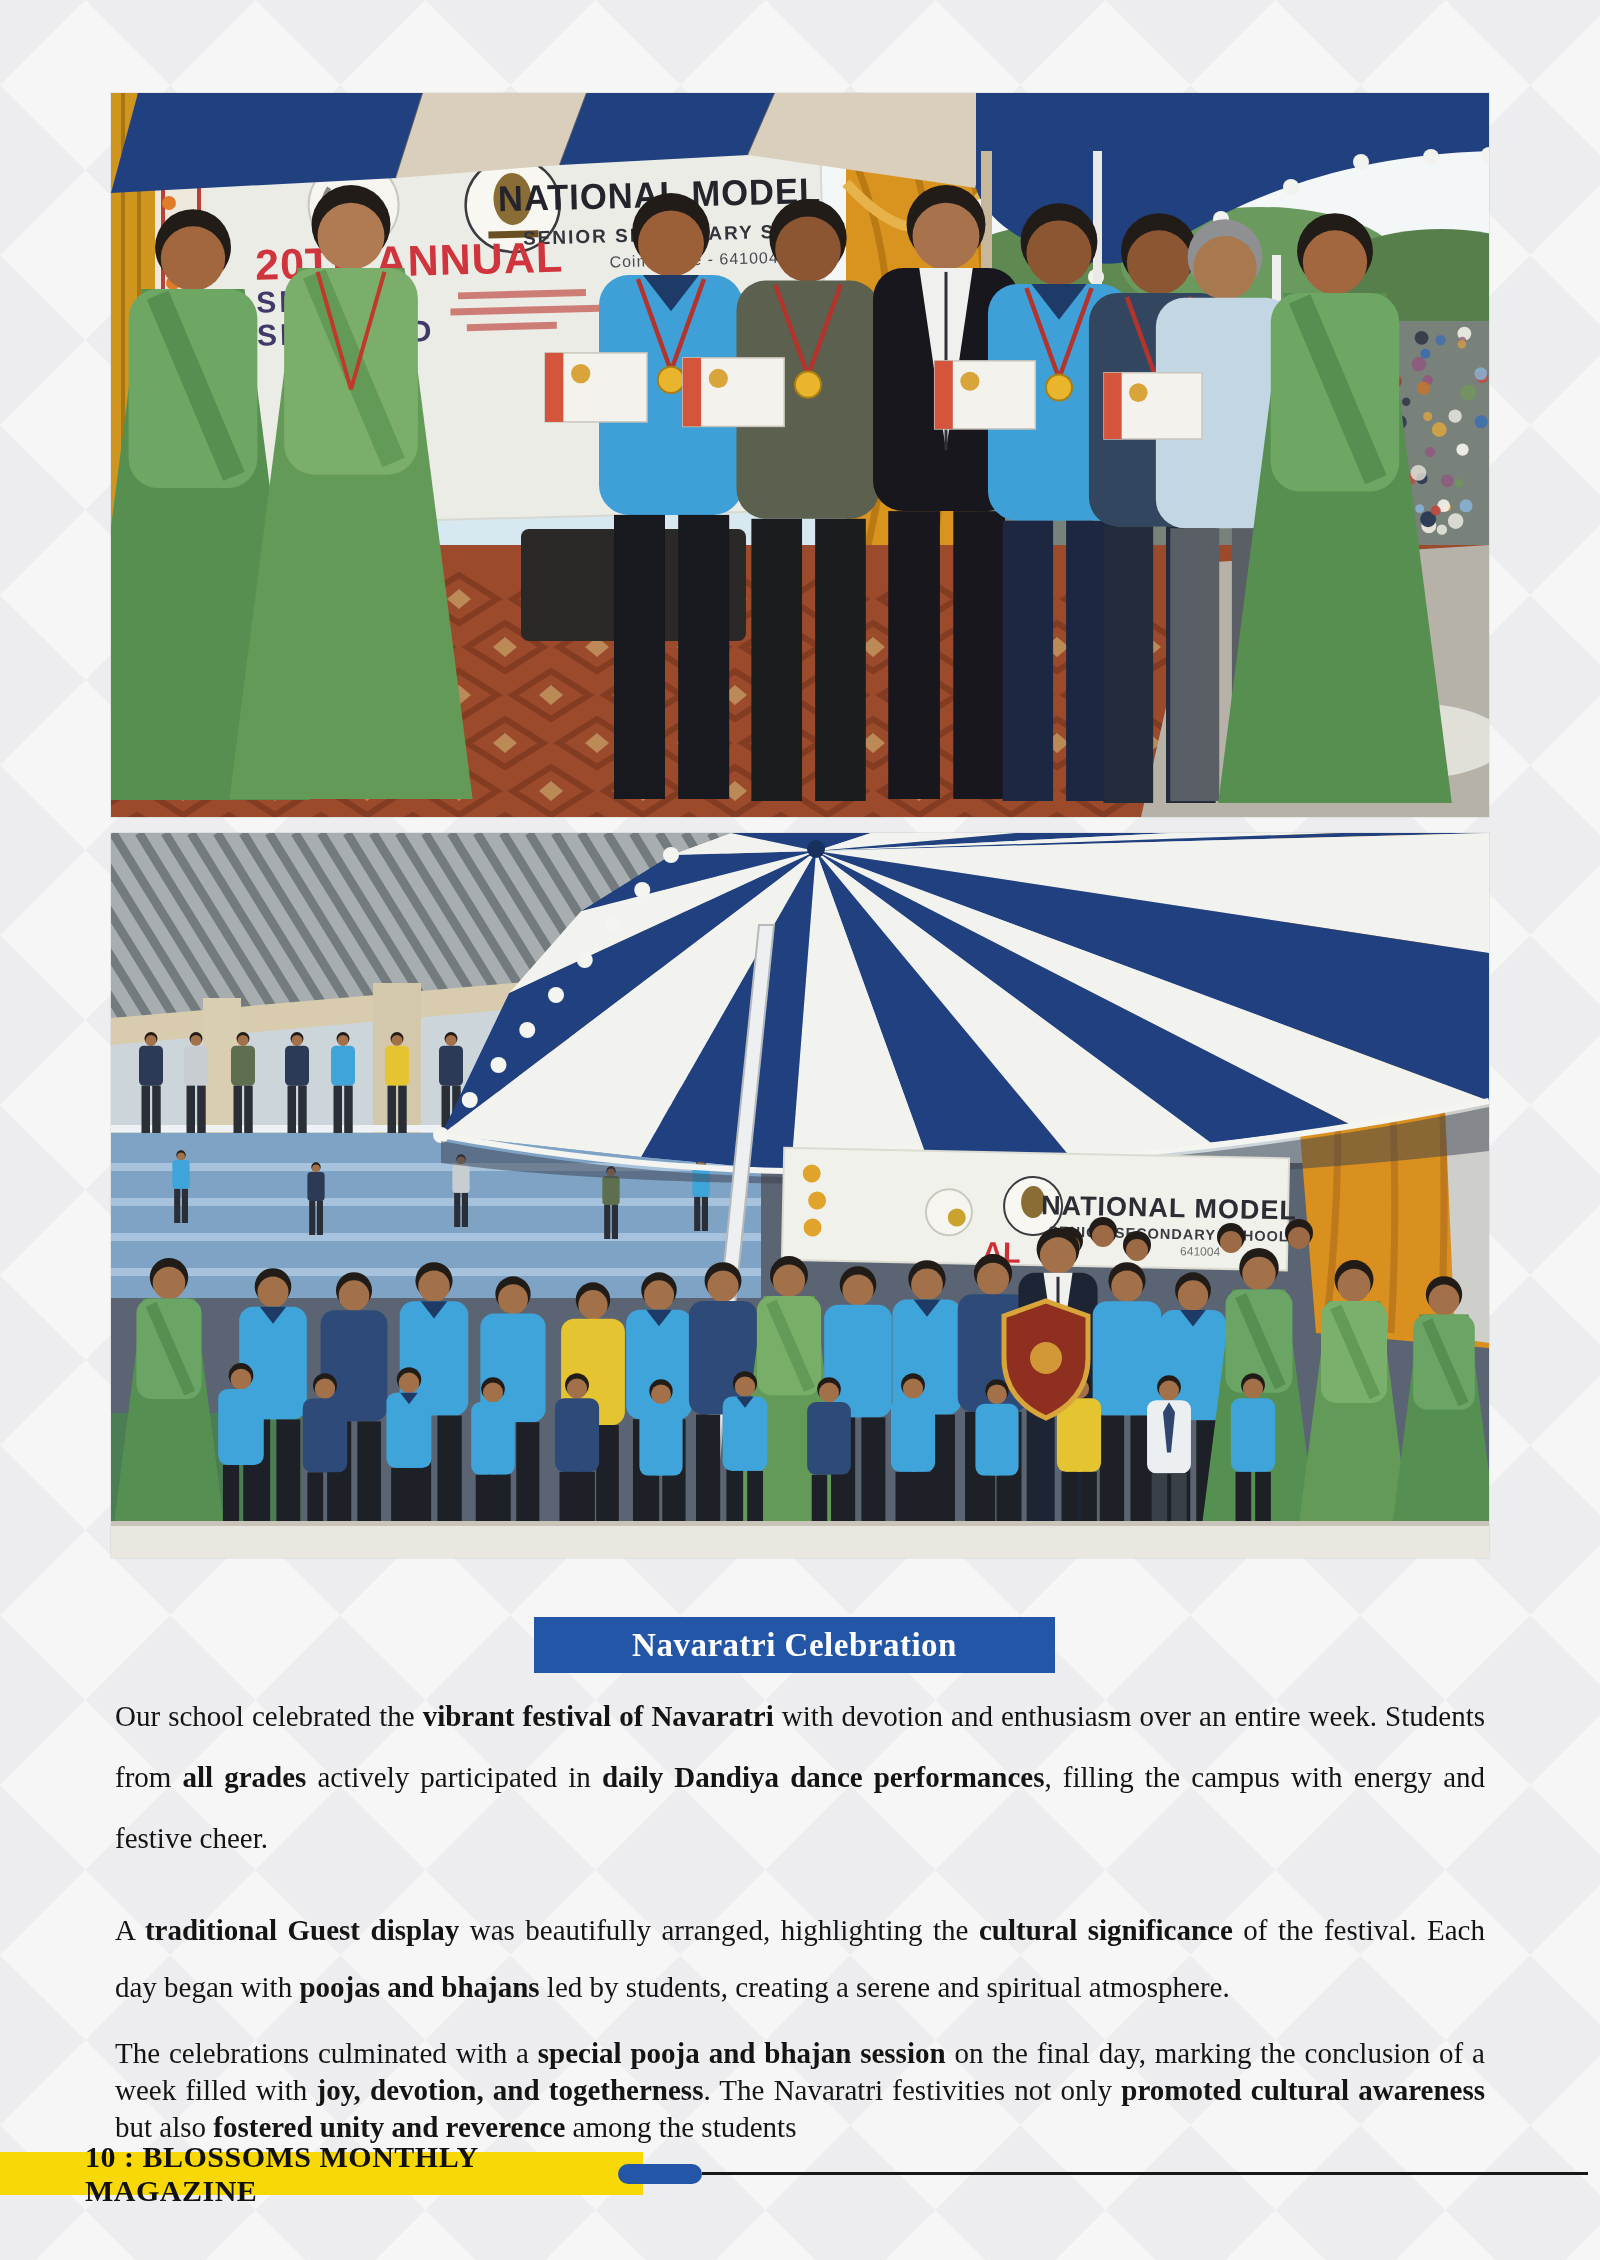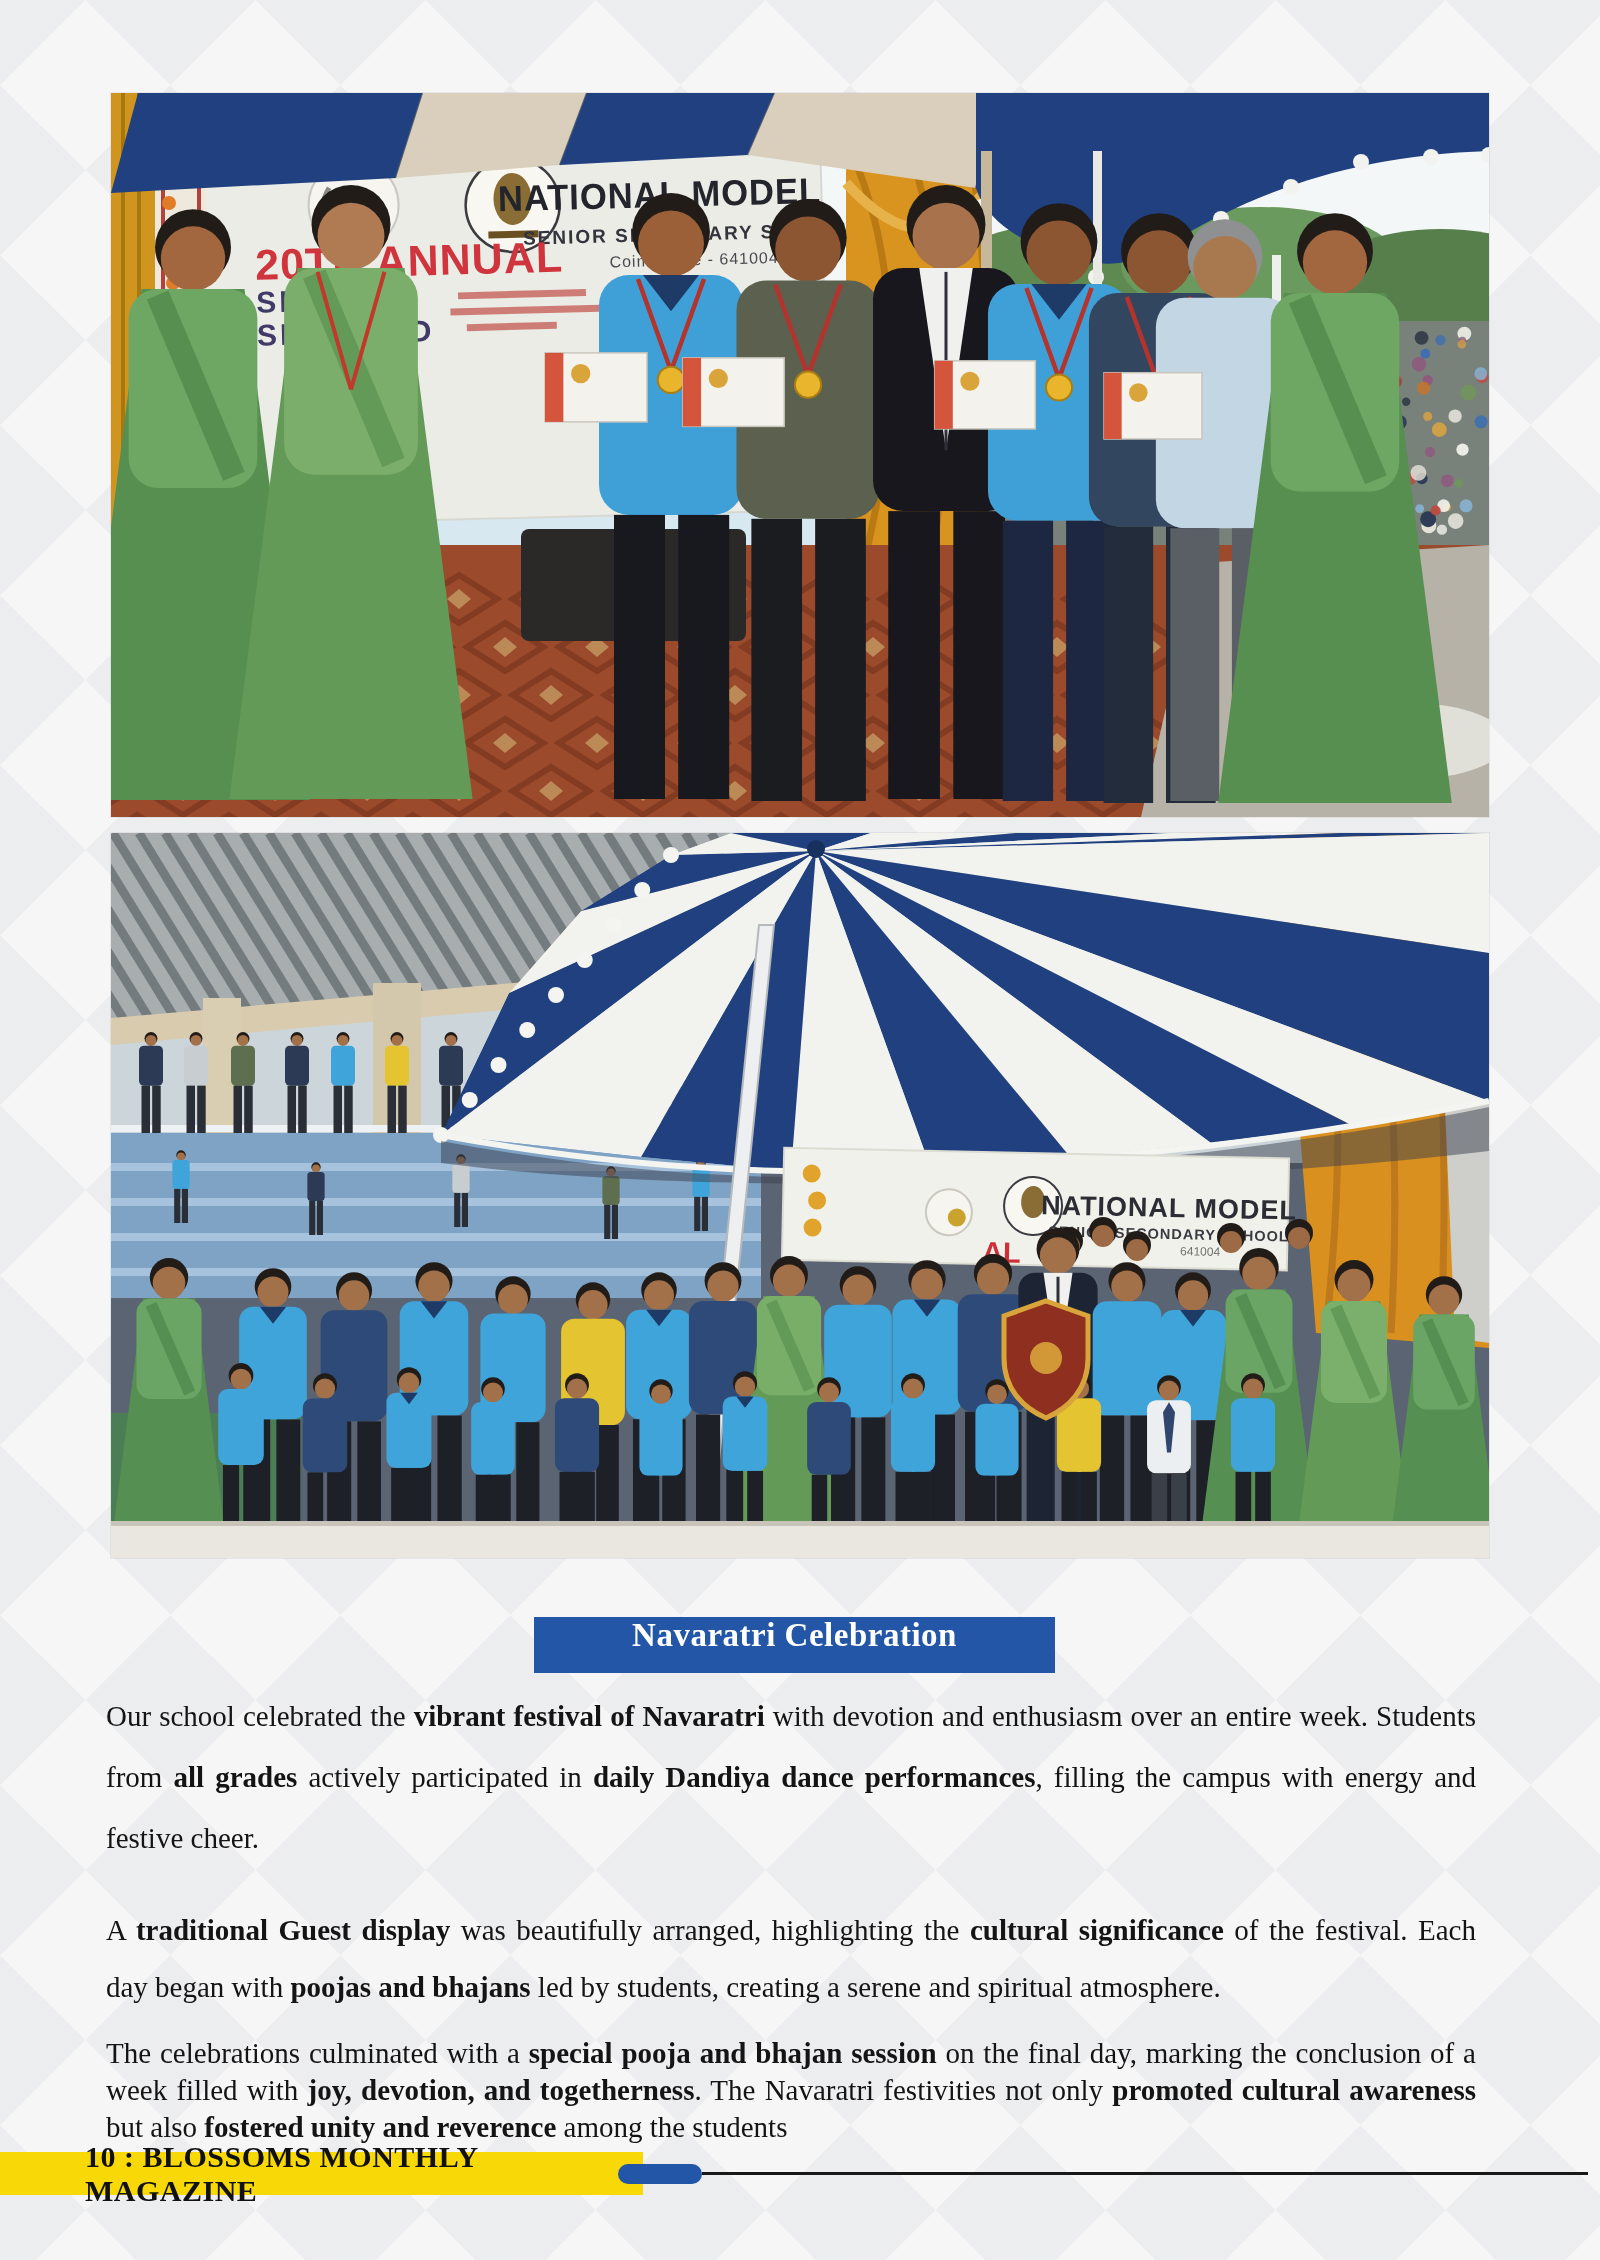--- a/index.html
+++ b/index.html
@@ -12,24 +12,24 @@
       linear-gradient(-45deg, rgba(210,212,216,0.25) 25%, transparent 25%, transparent 75%, rgba(210,212,216,0.25) 75%);
     background-size:170px 170px;
   }
   .page{position:absolute;inset:0;}
   figure.photo{position:absolute;margin:0;padding:0;box-shadow:0 0 0 1px rgba(0,0,0,0.06);}
   figure.photo svg{display:block;width:100%;height:100%;}
   .photo1{left:111px;top:93px;width:1378px;height:724px;}
   .photo2{left:111px;top:833px;width:1378px;height:725px;}
   .section-banner{
     position:absolute;left:534px;top:1617px;width:521px;height:56px;
-    background:#2456a8;display:flex;justify-content:center;
+    background:#2456a8;display:flex;align-items:center;justify-content:center;
   }
   .section-banner span{color:#ffffff;font-weight:bold;font-size:33px;letter-spacing:0.5px;}
-  .text-col{position:absolute;left:106px;top:1686px;width:1370px;color:#141414;font-size:29px;text-align:justify;}
+  .text-col{position:absolute;left:115px;top:1686px;width:1370px;color:#141414;font-size:29px;text-align:justify;}
   .text-col p{margin:0;}
   .text-col b{font-weight:bold;}
   p.p1{line-height:2.1;}
   p.p2{margin-top:33px;line-height:1.97;}
   p.p3{margin-top:19px;line-height:1.28;}
   .footer-band{
     position:absolute;left:0;top:2152px;width:612px;height:43px;background:#f8d907;
     display:flex;align-items:center;padding-left:31px;
   }
   .footer-band span{padding-left:54px;font-size:30px;font-weight:bold;color:#111111;letter-spacing:0.5px;}

